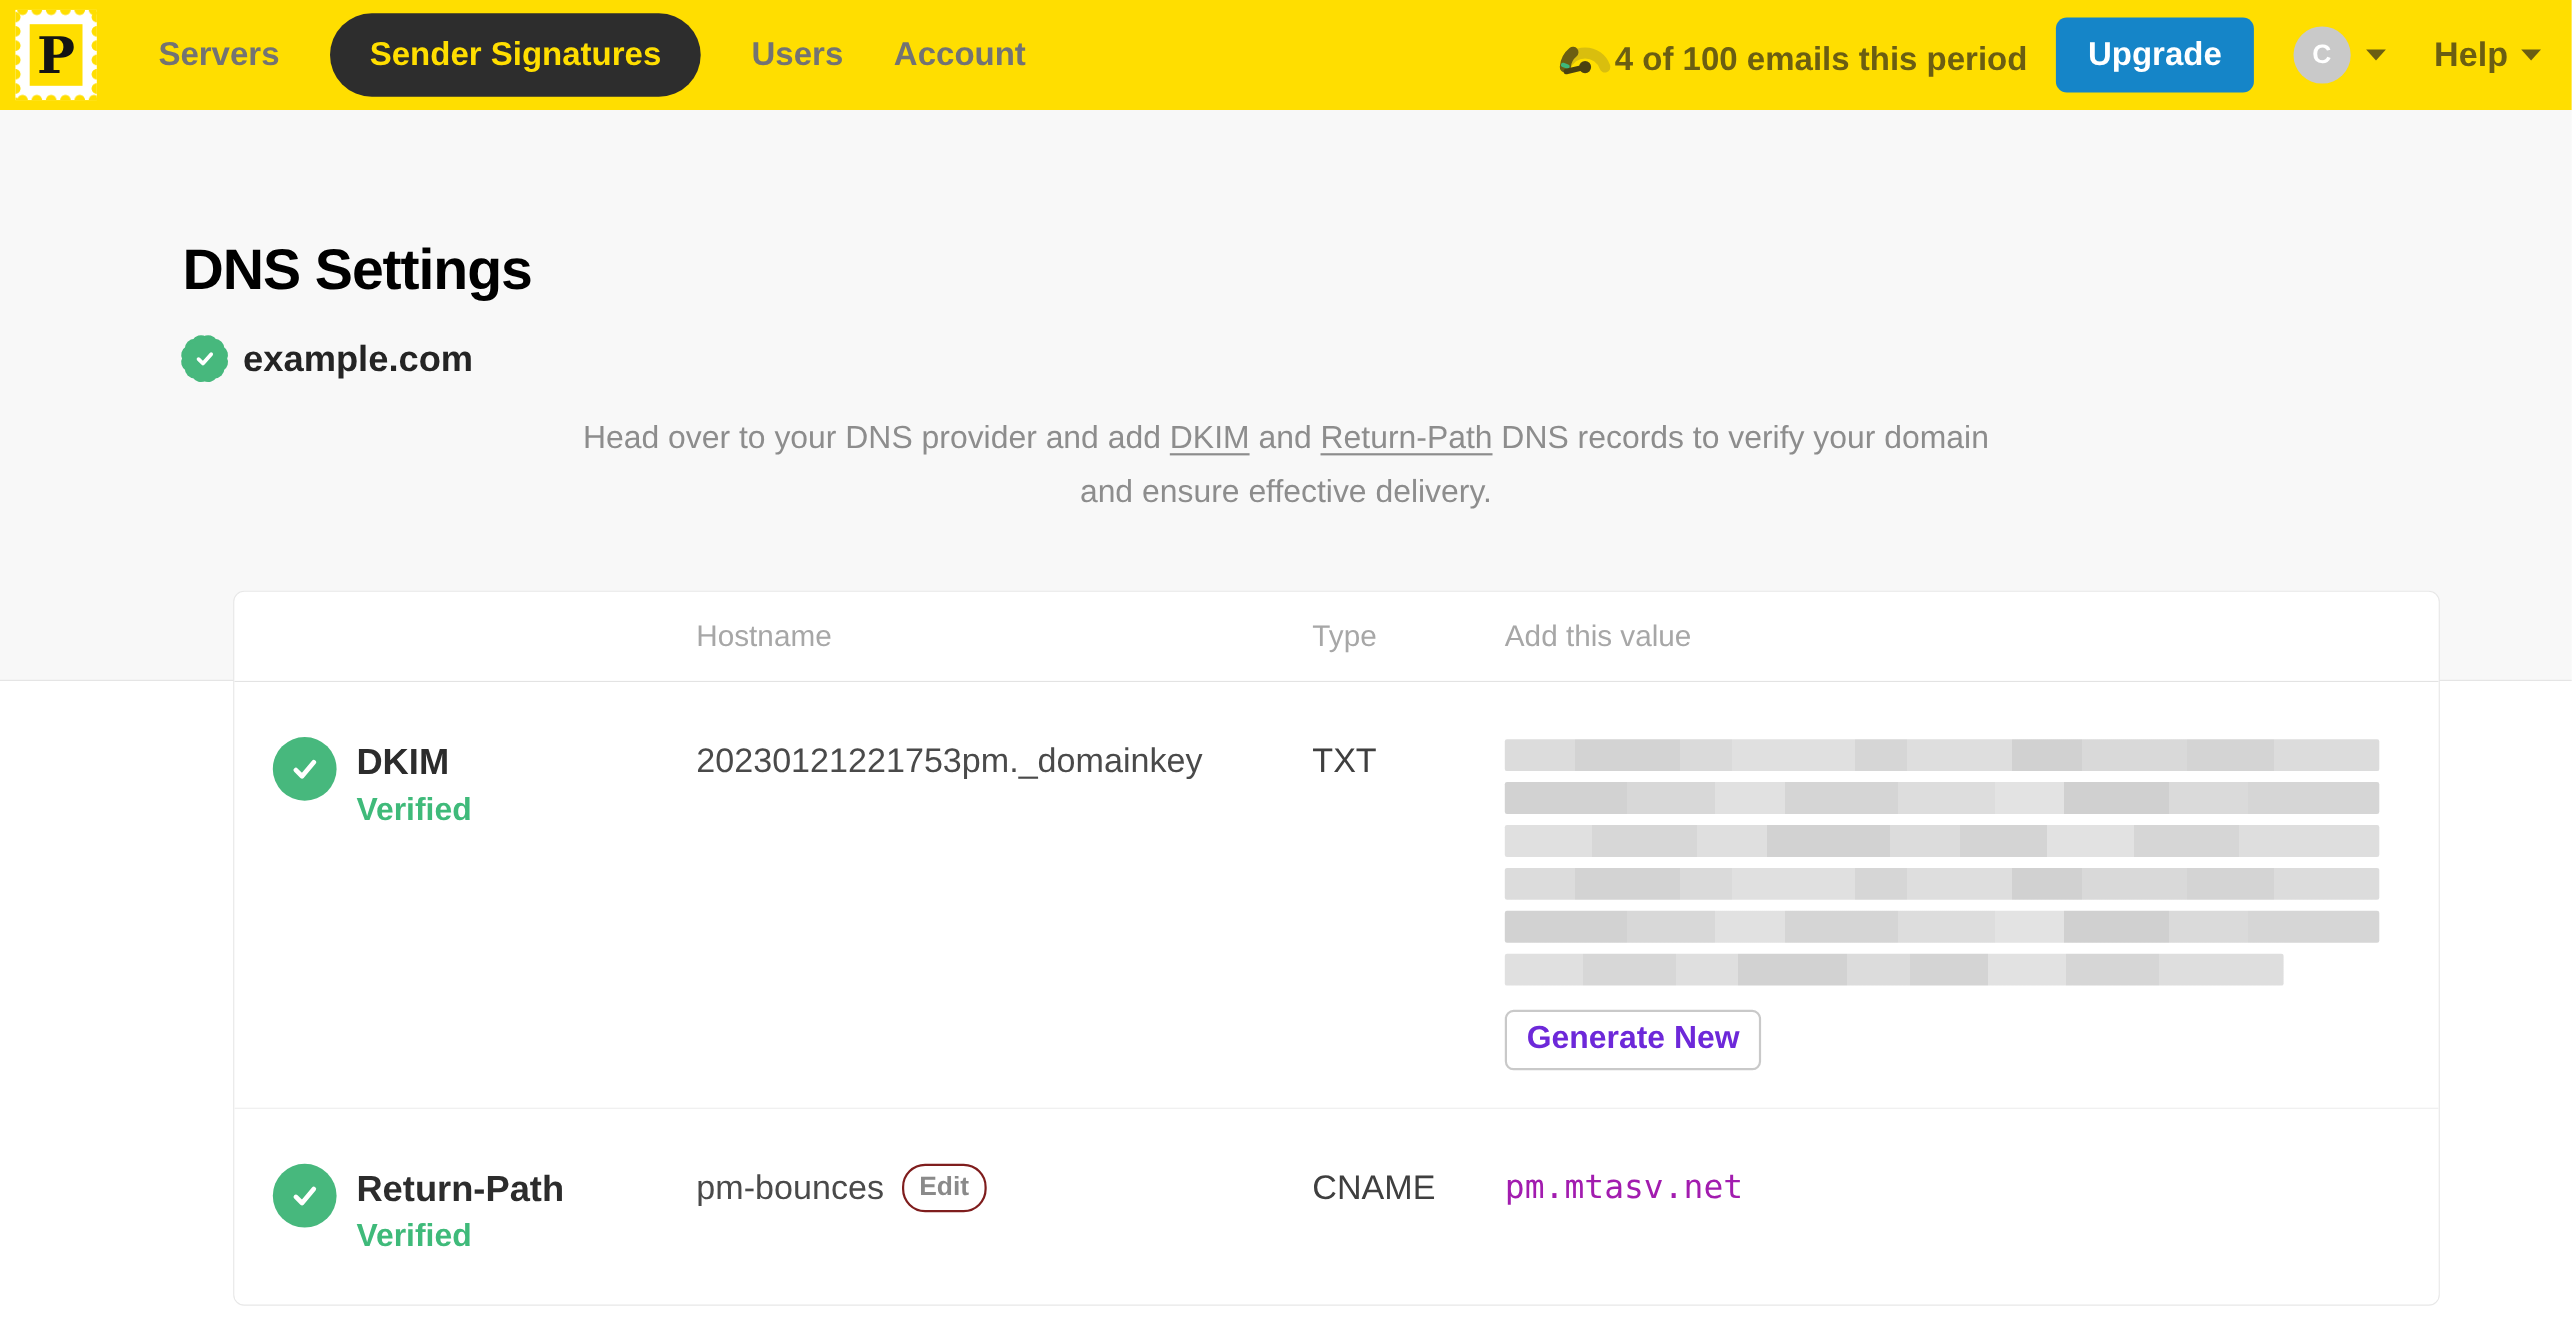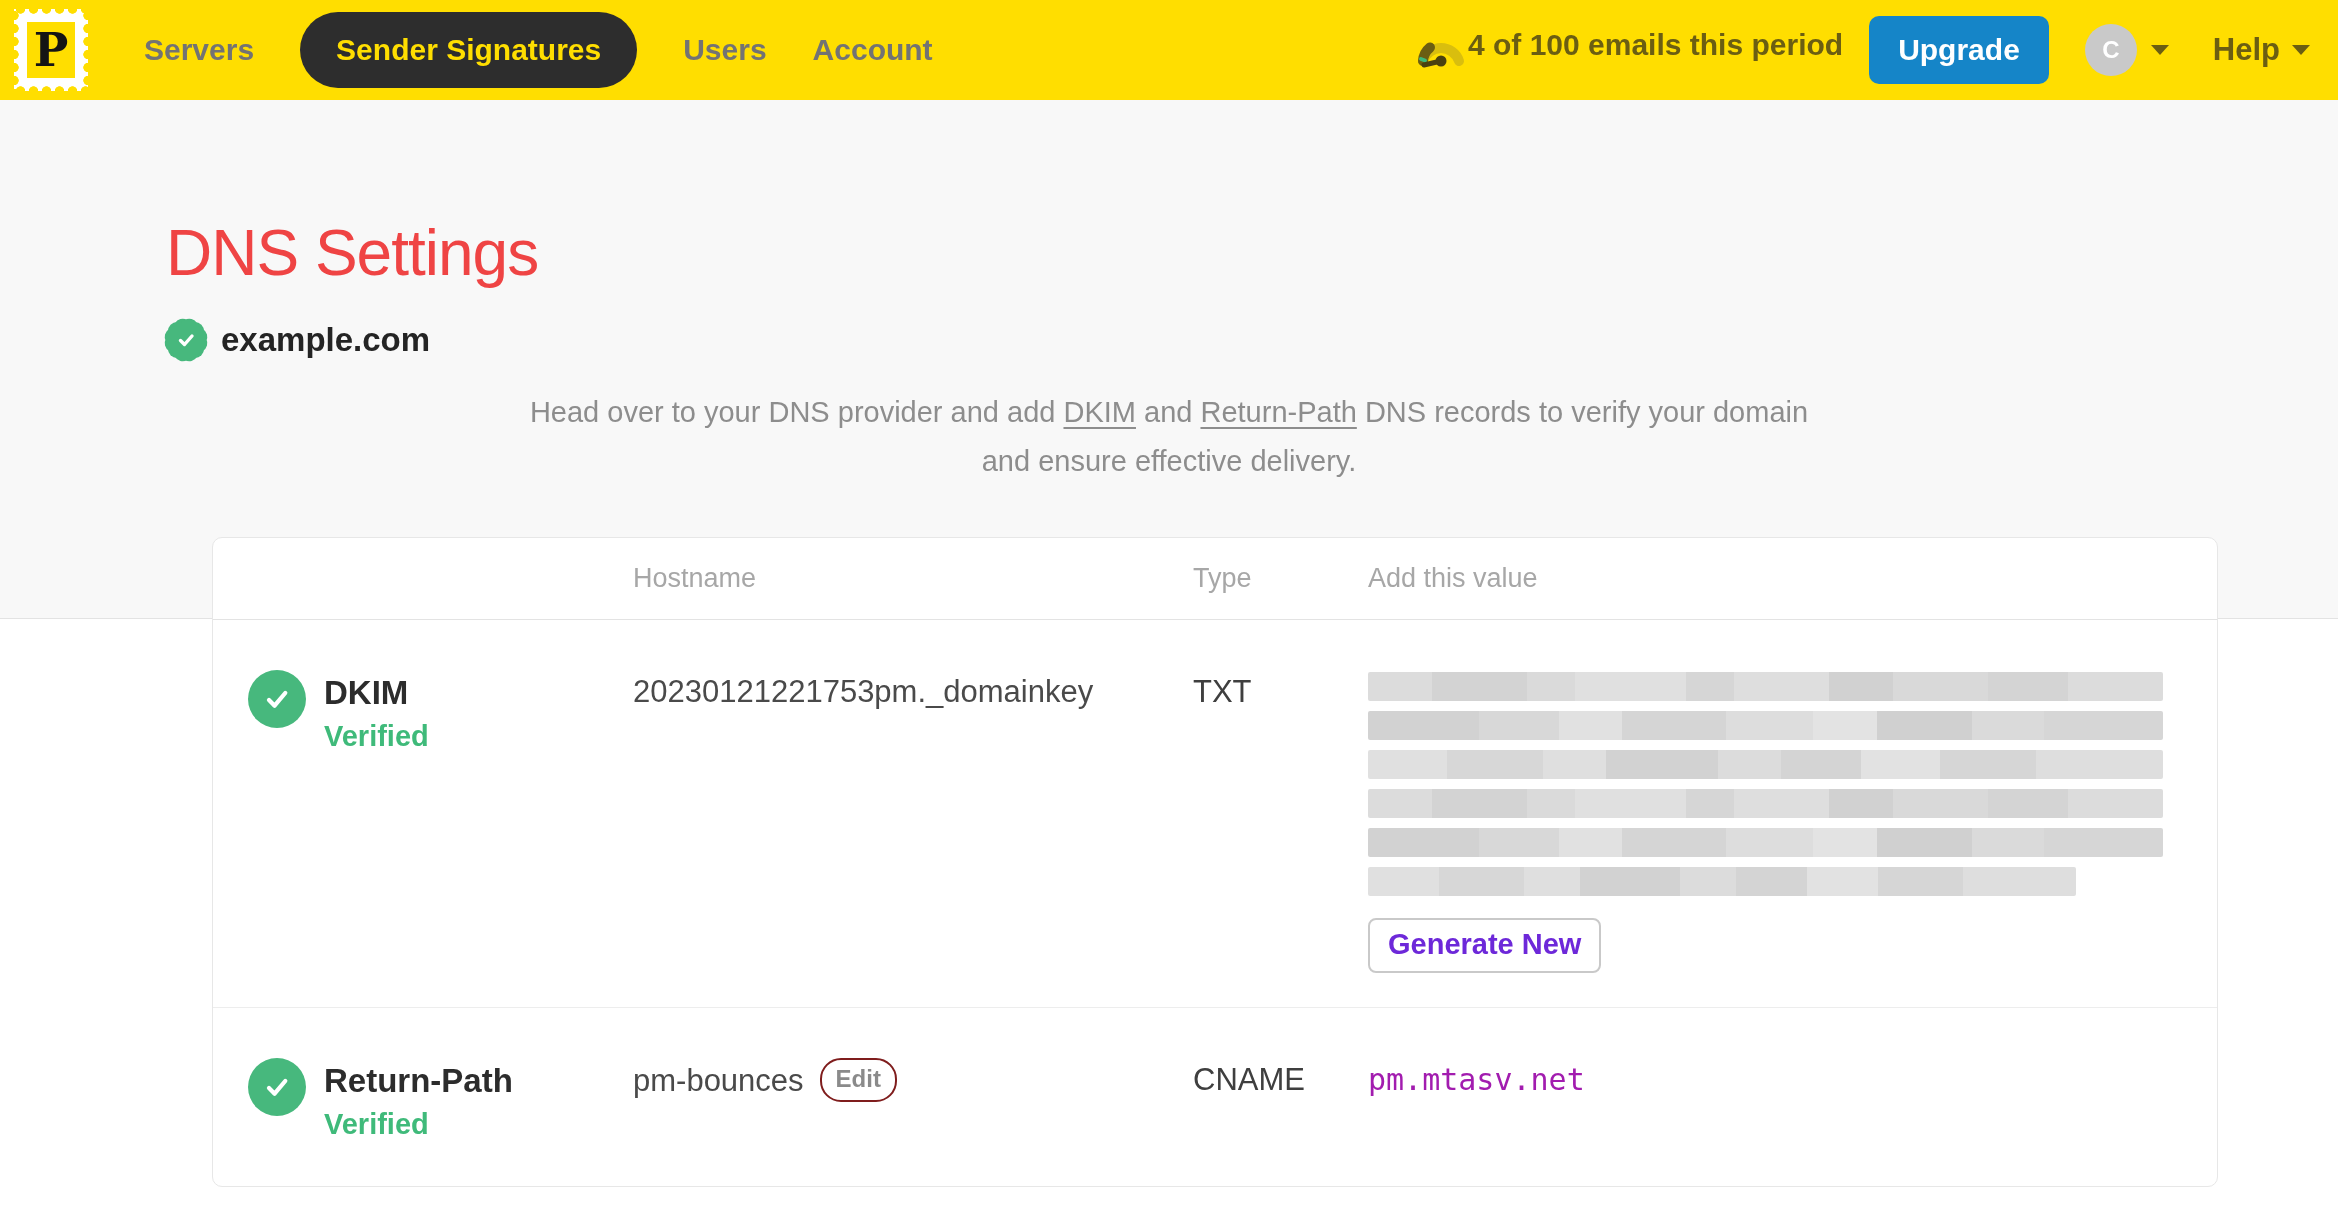--- a/index.html
+++ b/index.html
@@ -35,21 +35,21 @@
     font-family:"DejaVu Serif", serif; font-weight:700; font-size:46px; color:#141414;
   }
   .nav-items { display:flex; align-items:center; gap:46px; }
   .nav-item {
     font-size:30px; font-weight:700; color:#737373; cursor:pointer; white-space:nowrap;
   }
   .nav-item.active {
     background:#2D2D2D; color:#FFDE00; padding:21px 36px; border-radius:40px;
   }
   .nav-spacer { flex:1; }
-  .usage { display:flex; align-items:flex-start; gap:0; margin-right:26px; }
+  .usage { display:flex; align-items:flex-end; gap:0; margin-right:26px; }
   .usage-text { font-size:30px; font-weight:700; color:#6B5E12; white-space:nowrap; }
   .upgrade-btn {
     background:#1585C8; color:#fff; font-size:30px; font-weight:700;
     border:none; border-radius:10px; padding:17px 29px; cursor:pointer; margin-right:36px;
     font-family:"Liberation Sans", sans-serif;
   }
   .avatar-group { display:flex; align-items:center; gap:14px; margin-right:44px; cursor:pointer; }
   .avatar {
     width:52px; height:52px; border-radius:50%; background:#C9C9C9;
     display:flex; align-items:center; justify-content:center;
@@ -64,21 +64,21 @@
 
   
   .top-band {
     position:absolute; top:100px; left:0; right:0; height:519px;
     background:#F8F8F8; border-bottom:1px solid #E3E3E3; z-index:0;
   }
 
   
   .content { position:absolute; top:100px; left:0; right:0; z-index:1; }
   .page-title {
-    margin:116px 0 0 166px; font-size:64px; font-weight:400; letter-spacing:-1px; color:#ef4444;
+    margin:116px 0 0 166px; font-size:52px; font-weight:700; letter-spacing:-1px; color:#000000;
   }
   .domain-row { display:flex; align-items:center; gap:13px; margin:28px 0 0 164px; }
   .seal { position:relative; width:44px; height:44px; flex:0 0 auto; }
   .seal .sq { position:absolute; inset:4px; background:#47B87D; border-radius:9px; }
   .seal .sq2 { transform:rotate(30deg); }
   .seal .sq3 { transform:rotate(60deg); }
   .seal svg { position:absolute; inset:0; margin:auto; display:block; }
   .domain-name { font-size:33px; font-weight:700; color:#242424; }
   .intro {
     margin:26px auto 0; max-width:1280px; text-align:center;

